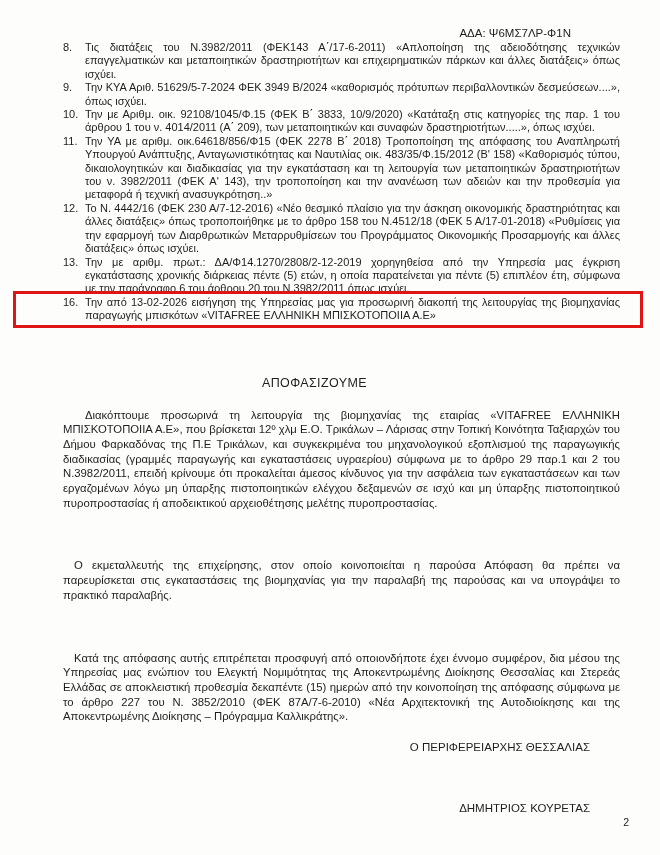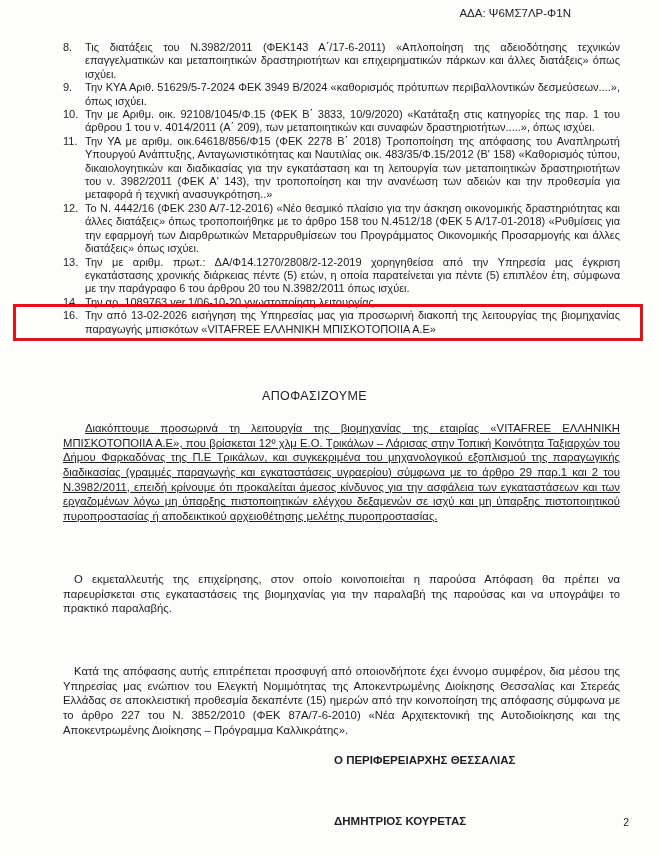--- a/index.html
+++ b/index.html
@@ -11,21 +11,21 @@
     position: relative;
     width: 660px;
     height: 855px;
     background: #fdfdfc;
     font-family: "Liberation Sans", "DejaVu Sans", sans-serif;
     color: #1e1e1e;
     overflow: hidden;
   }
   .ada {
     position: absolute;
-    top: 6px;
+    top: 26px;
     right: 89px;
     font-size: 11.5px;
     line-height: 14px;
     white-space: nowrap;
   }
   .content {
     position: absolute;
     top: 41px;
     left: 63px;
     right: 40px;
@@ -65,27 +65,27 @@
     font-size: 12.5px;
     line-height: 14px;
     letter-spacing: 0.4px;
   }
   .para {
     margin: 0;
     font-size: 11.3px;
     line-height: 14.7px;
     text-align: justify;
   }
-  .indent-lg { text-indent: 22px; text-decoration: underline; }
+  .indent-lg { text-indent: 22px; }
   .indent-sm { text-indent: 11px; margin-top: 48px; }
   .sig-block {
     width: 256px;
     margin: 16px 30px 0 auto;
-    text-align: left;
-    font-weight: bold;
+    text-align: right;
+    font-weight: normal;
     font-size: 11.5px;
     line-height: 14px;
   }
   .sig-name {
     margin-top: 47px;
   }
   .pagenum {
     position: absolute;
     right: 31px;
     bottom: 27px;
@@ -126,24 +126,20 @@
       <div class="row">
         <span class="num">12.</span>
         <span class="txt">Το Ν. 4442/16 (ΦΕΚ 230 Α/7-12-2016) «Νέο θεσμικό πλαίσιο για την άσκηση οικονομικής δραστηριότητας και άλλες διατάξεις» όπως τροποποιήθηκε με το άρθρο 158 του  Ν.4512/18 (ΦΕΚ 5 Α/17-01-2018)  «Ρυθμίσεις για την εφαρμογή των Διαρθρωτικών Μεταρρυθμίσεων του Προγράμματος Οικονομικής Προσαρμογής και άλλες διατάξεις» όπως ισχύει.</span>
       </div>
 
       <div class="row">
         <span class="num">13.</span>
         <span class="txt">Την με αριθμ. πρωτ.: ΔΑ/Φ14.1270/2808/2-12-2019 χορηγηθείσα από την Υπηρεσία μας έγκριση εγκατάστασης χρονικής διάρκειας πέντε (5) ετών, η οποία παρατείνεται για πέντε (5) επιπλέον έτη, σύμφωνα με την παράγραφο 6 του άρθρου 20 του Ν.3982/2011 όπως ισχύει.</span>
       </div>
 
-      <div class="row">
-        <span class="num">14.</span>
-        <span class="txt">Την αρ. 1089763 ver.1/06-10-20 γνωστοποίηση λειτουργίας.</span>
-      </div>
 
       <div class="red-wrap">
         <div class="row">
           <span class="num">16.</span>
           <span class="txt">Την από 13-02-2026 εισήγηση της Υπηρεσίας μας για προσωρινή διακοπή της λειτουργίας της βιομηχανίας παραγωγής μπισκότων «VITAFREE ΕΛΛΗΝΙΚΗ ΜΠΙΣΚΟΤΟΠΟΙΙΑ Α.Ε»</span>
         </div>
         <div class="red-frame"></div>
       </div>
 
     </div>

